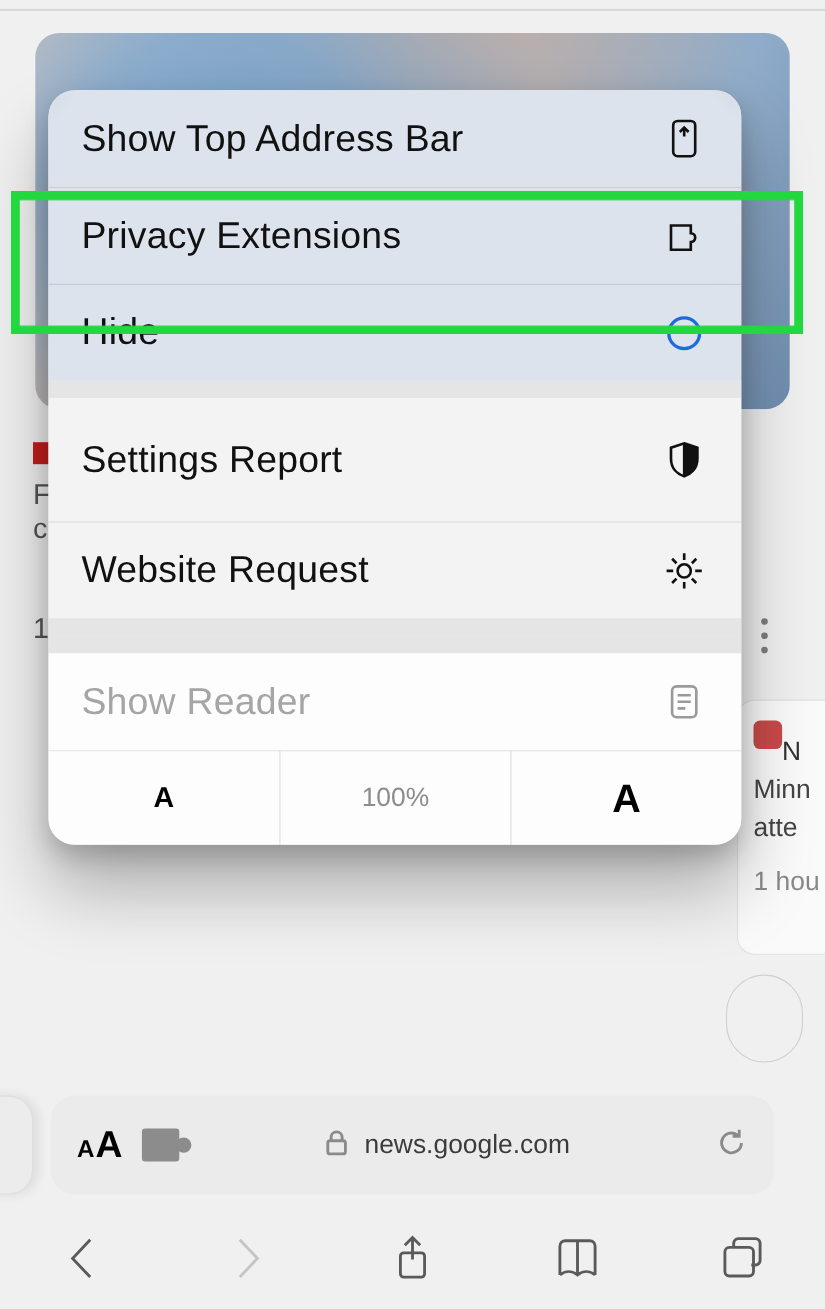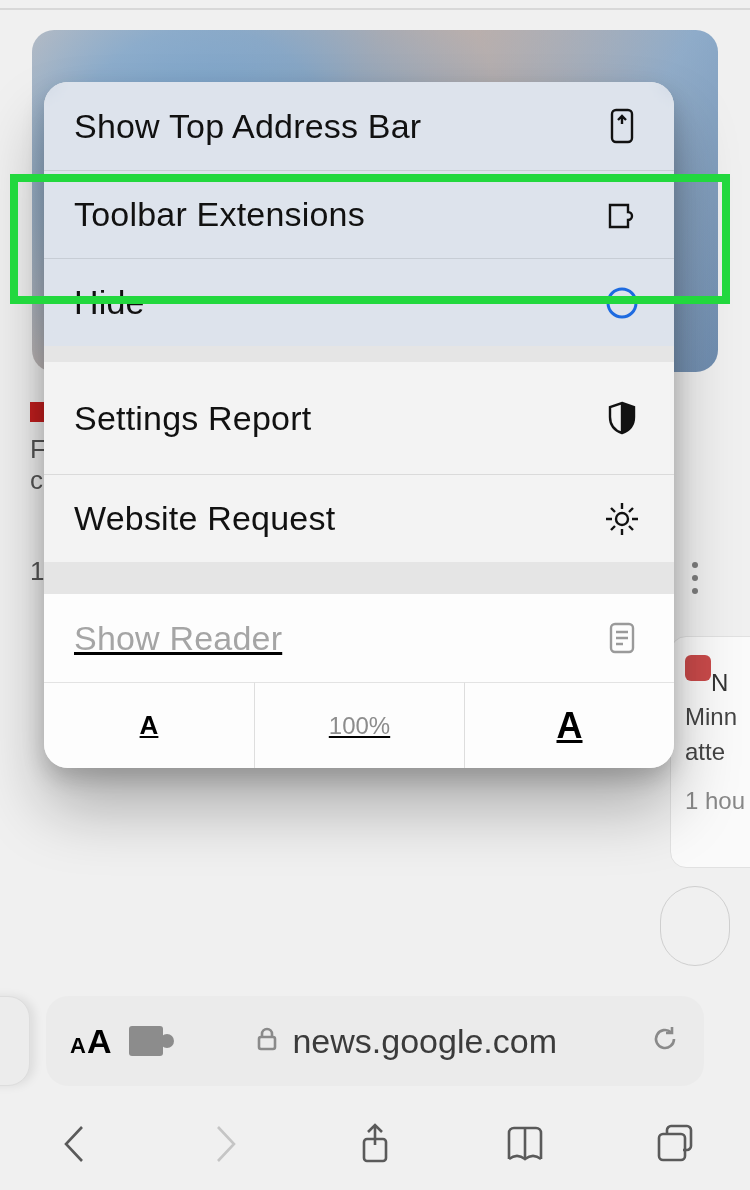--- a/index.html
+++ b/index.html
@@ -39,21 +39,21 @@
   .menu {
     position:absolute; left:44px; top:82px; width:630px;
     border-radius:24px;
     box-shadow: 0 40px 65px rgba(0,0,0,0.28), 0 10px 22px rgba(0,0,0,0.18);
     overflow:hidden;
     background: #f3f3f3;
   }
   .section { background: rgba(232,235,240,0.94); }
   .section.translucent-blue { background: rgba(214,222,234,0.75); backdrop-filter: blur(8px); }
   .section.gray { background:#f3f3f3; }
-  .section.white{background:#fdfdfd;text-decoration:underline;}
+  .section.white{background:#fdfdfd;}
   .row {
     display:flex; align-items:center; justify-content:space-between;
     padding: 0 30px;
     min-height:88px;
     border-top:1px solid rgba(0,0,0,0.10);
   }
   .row:first-child { border-top:none; }
   .row .label { font-size:34px; color:#111; letter-spacing:0.2px; }
   .row .sub   { font-size:32px; color:#9a9a9a; margin-top:2px; }
   .row .txtcol{ display:flex; flex-direction:column; justify-content:center; padding:20px 0;}
@@ -81,21 +81,21 @@
   
   .addressbar{
     position:absolute; left:46px; top:996px; width:658px; height:90px;
     background:#ebebeb; border-radius:22px; display:flex; align-items:center;
     padding:0 24px; gap:14px;
   }
   .aa-cluster{ display:flex; align-items:baseline; gap:1px; font-weight:600;}
   .aa-cluster .sa{font-size:22px;} .aa-cluster .la{font-size:34px;}
   .puzzle{ width:34px; height:30px; background:#8c8c8c; position:relative; border-radius:3px; margin-left:4px;}
   .puzzle::after{content:""; position:absolute; right:-11px; top:8px; width:14px; height:14px; background:#8c8c8c; border-radius:50%;}
-  .url{ font-size:34px; color:#3b3b3b; flex:0 0 auto; }
+  .url{ font-size:24px; color:#3b3b3b; flex:0 0 auto; }
   .reload{ margin-left:auto; }
   .addressbar svg{stroke:#8a8a8a; fill:none; stroke-width:2.6;}
 
   
   .toolbar{
     position:absolute; left:0; bottom:0; width:750px; height:88px;
     display:flex; align-items:center; justify-content:space-around;
     background:#f0f0f0;
   }
   .toolbar .tbtn svg{ width:46px; height:46px; stroke:#5a5a5a; fill:none; stroke-width:2.6;}
@@ -145,21 +145,21 @@
         <span class="label">Show Top Address Bar</span>
         <span class="icon">
           <svg viewBox="0 0 40 40">
               <rect x="10" y="4" width="20" height="32" rx="4"></rect>
               <path d="M20 18v-7M16 14l4-4 4 4"></path>
             </svg>
         </span>
       </div>
 
       <div class="row">
-        <span class="label">Toolbar Extensions</span>
+        <span class="label">Privacy Extensions</span>
         <span class="icon">
           <svg viewBox="0 0 40 40">
               <path d="M8 10h18v7a4 4 0 1 1 0 8v7H8z"></path>
             </svg>
         </span>
       </div>
 
       <div class="row">
         <span class="label">Hide</span>
         <span class="icon">

